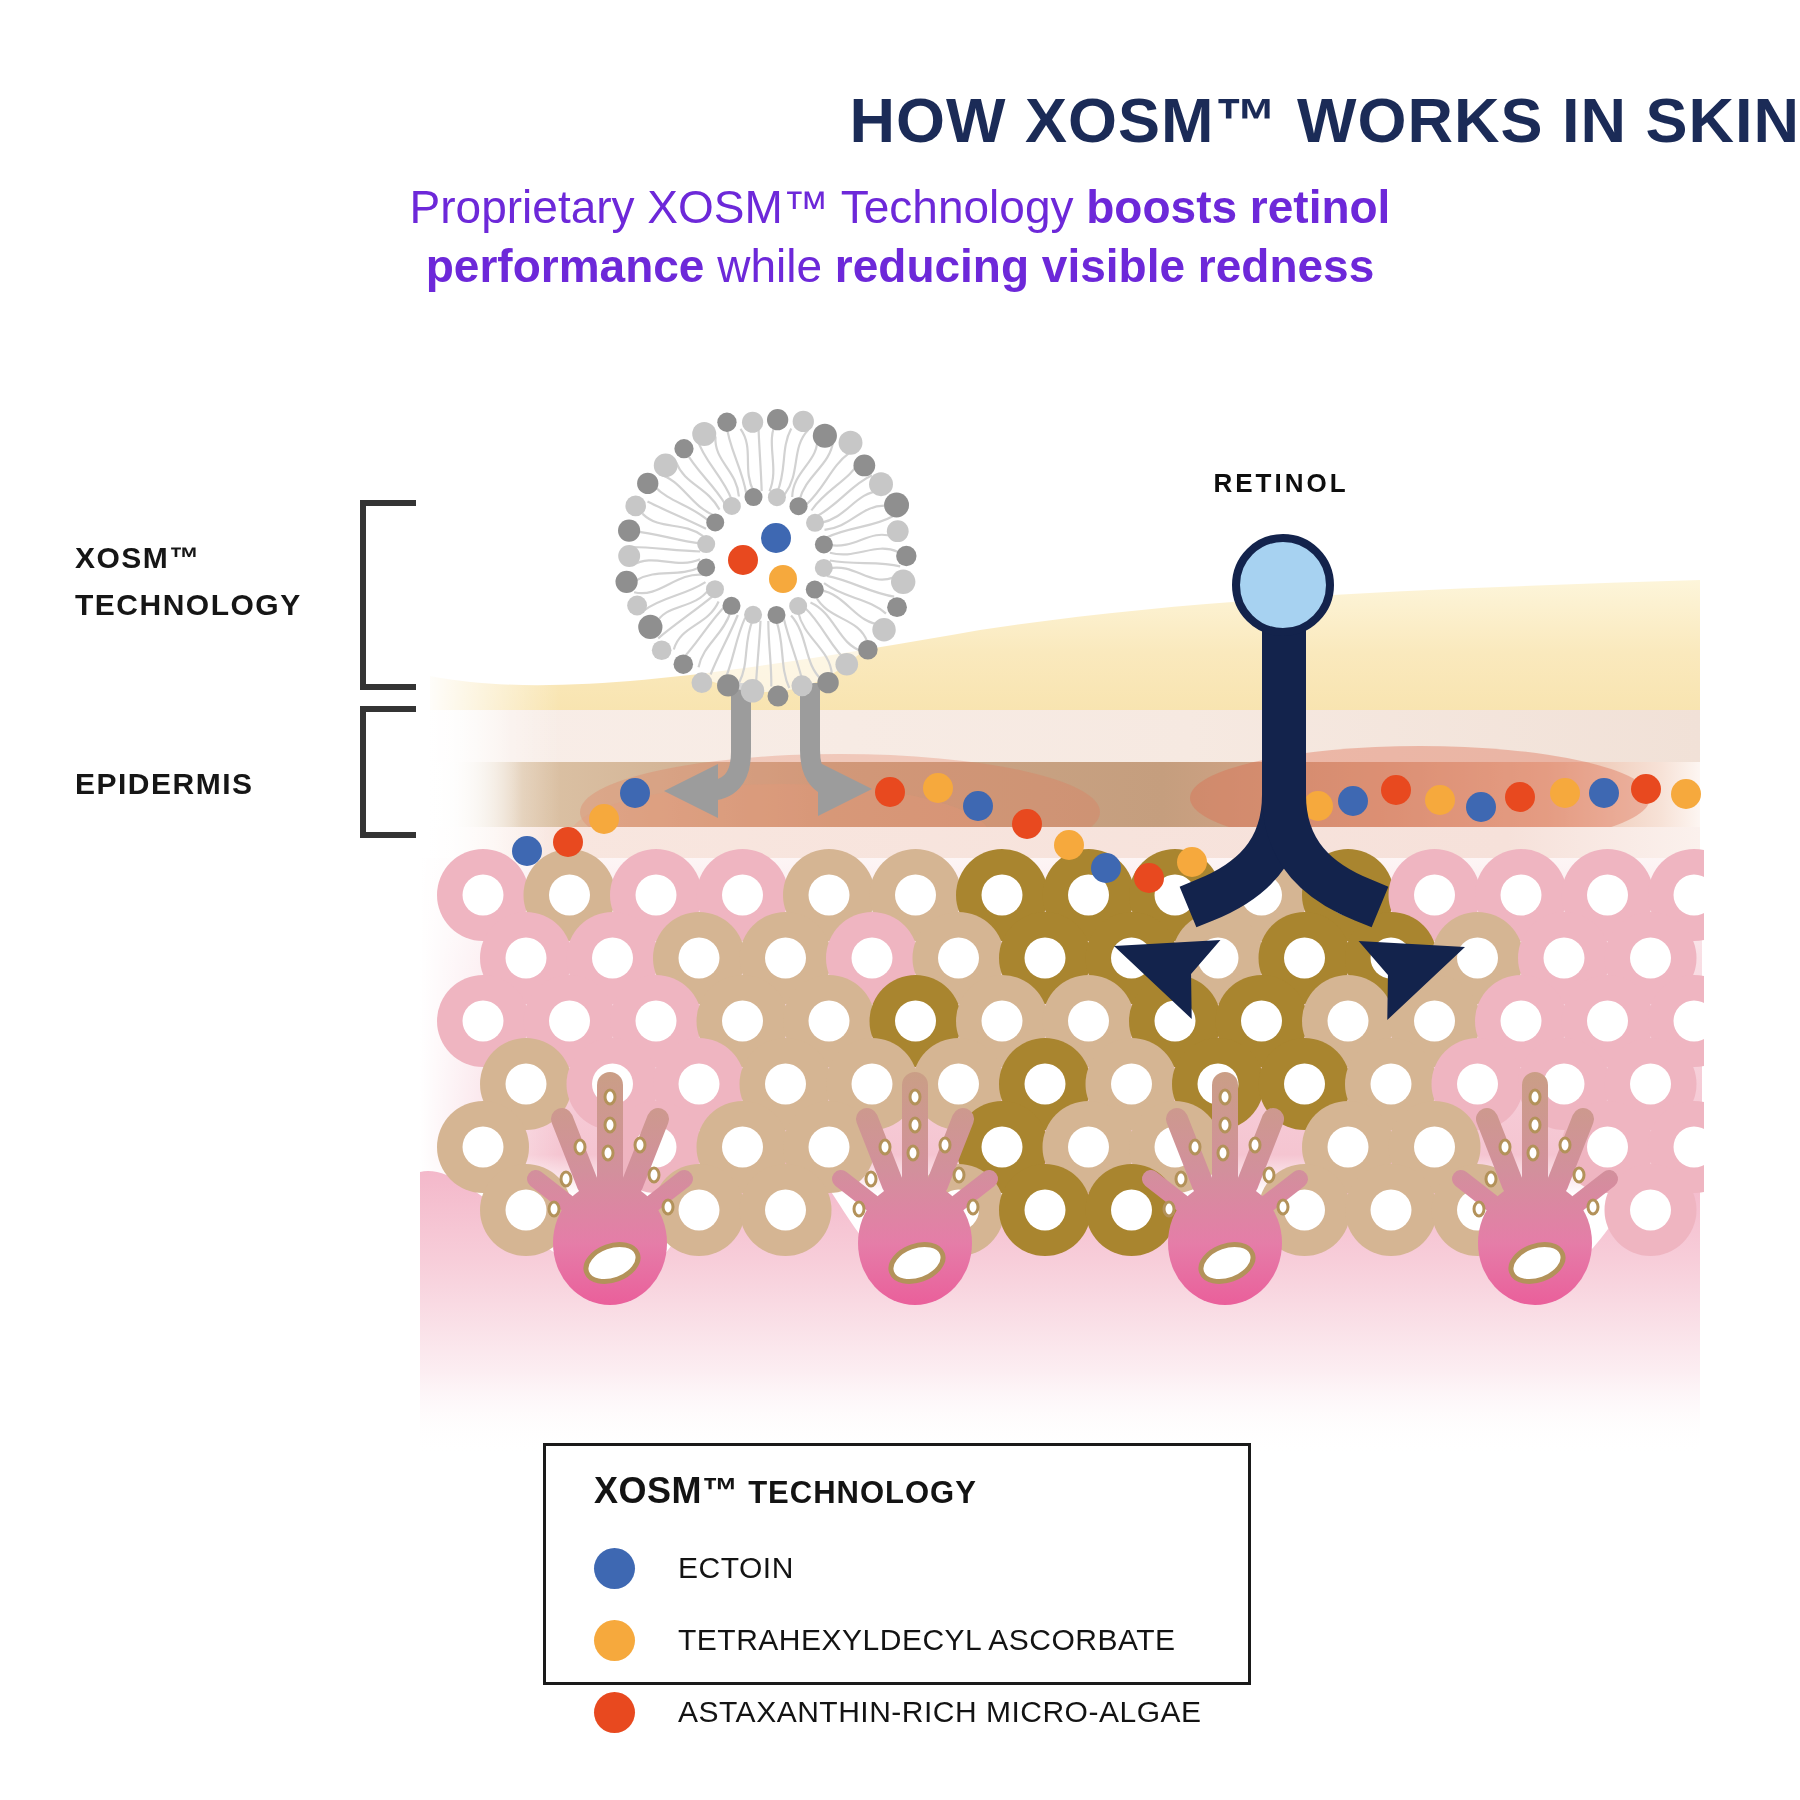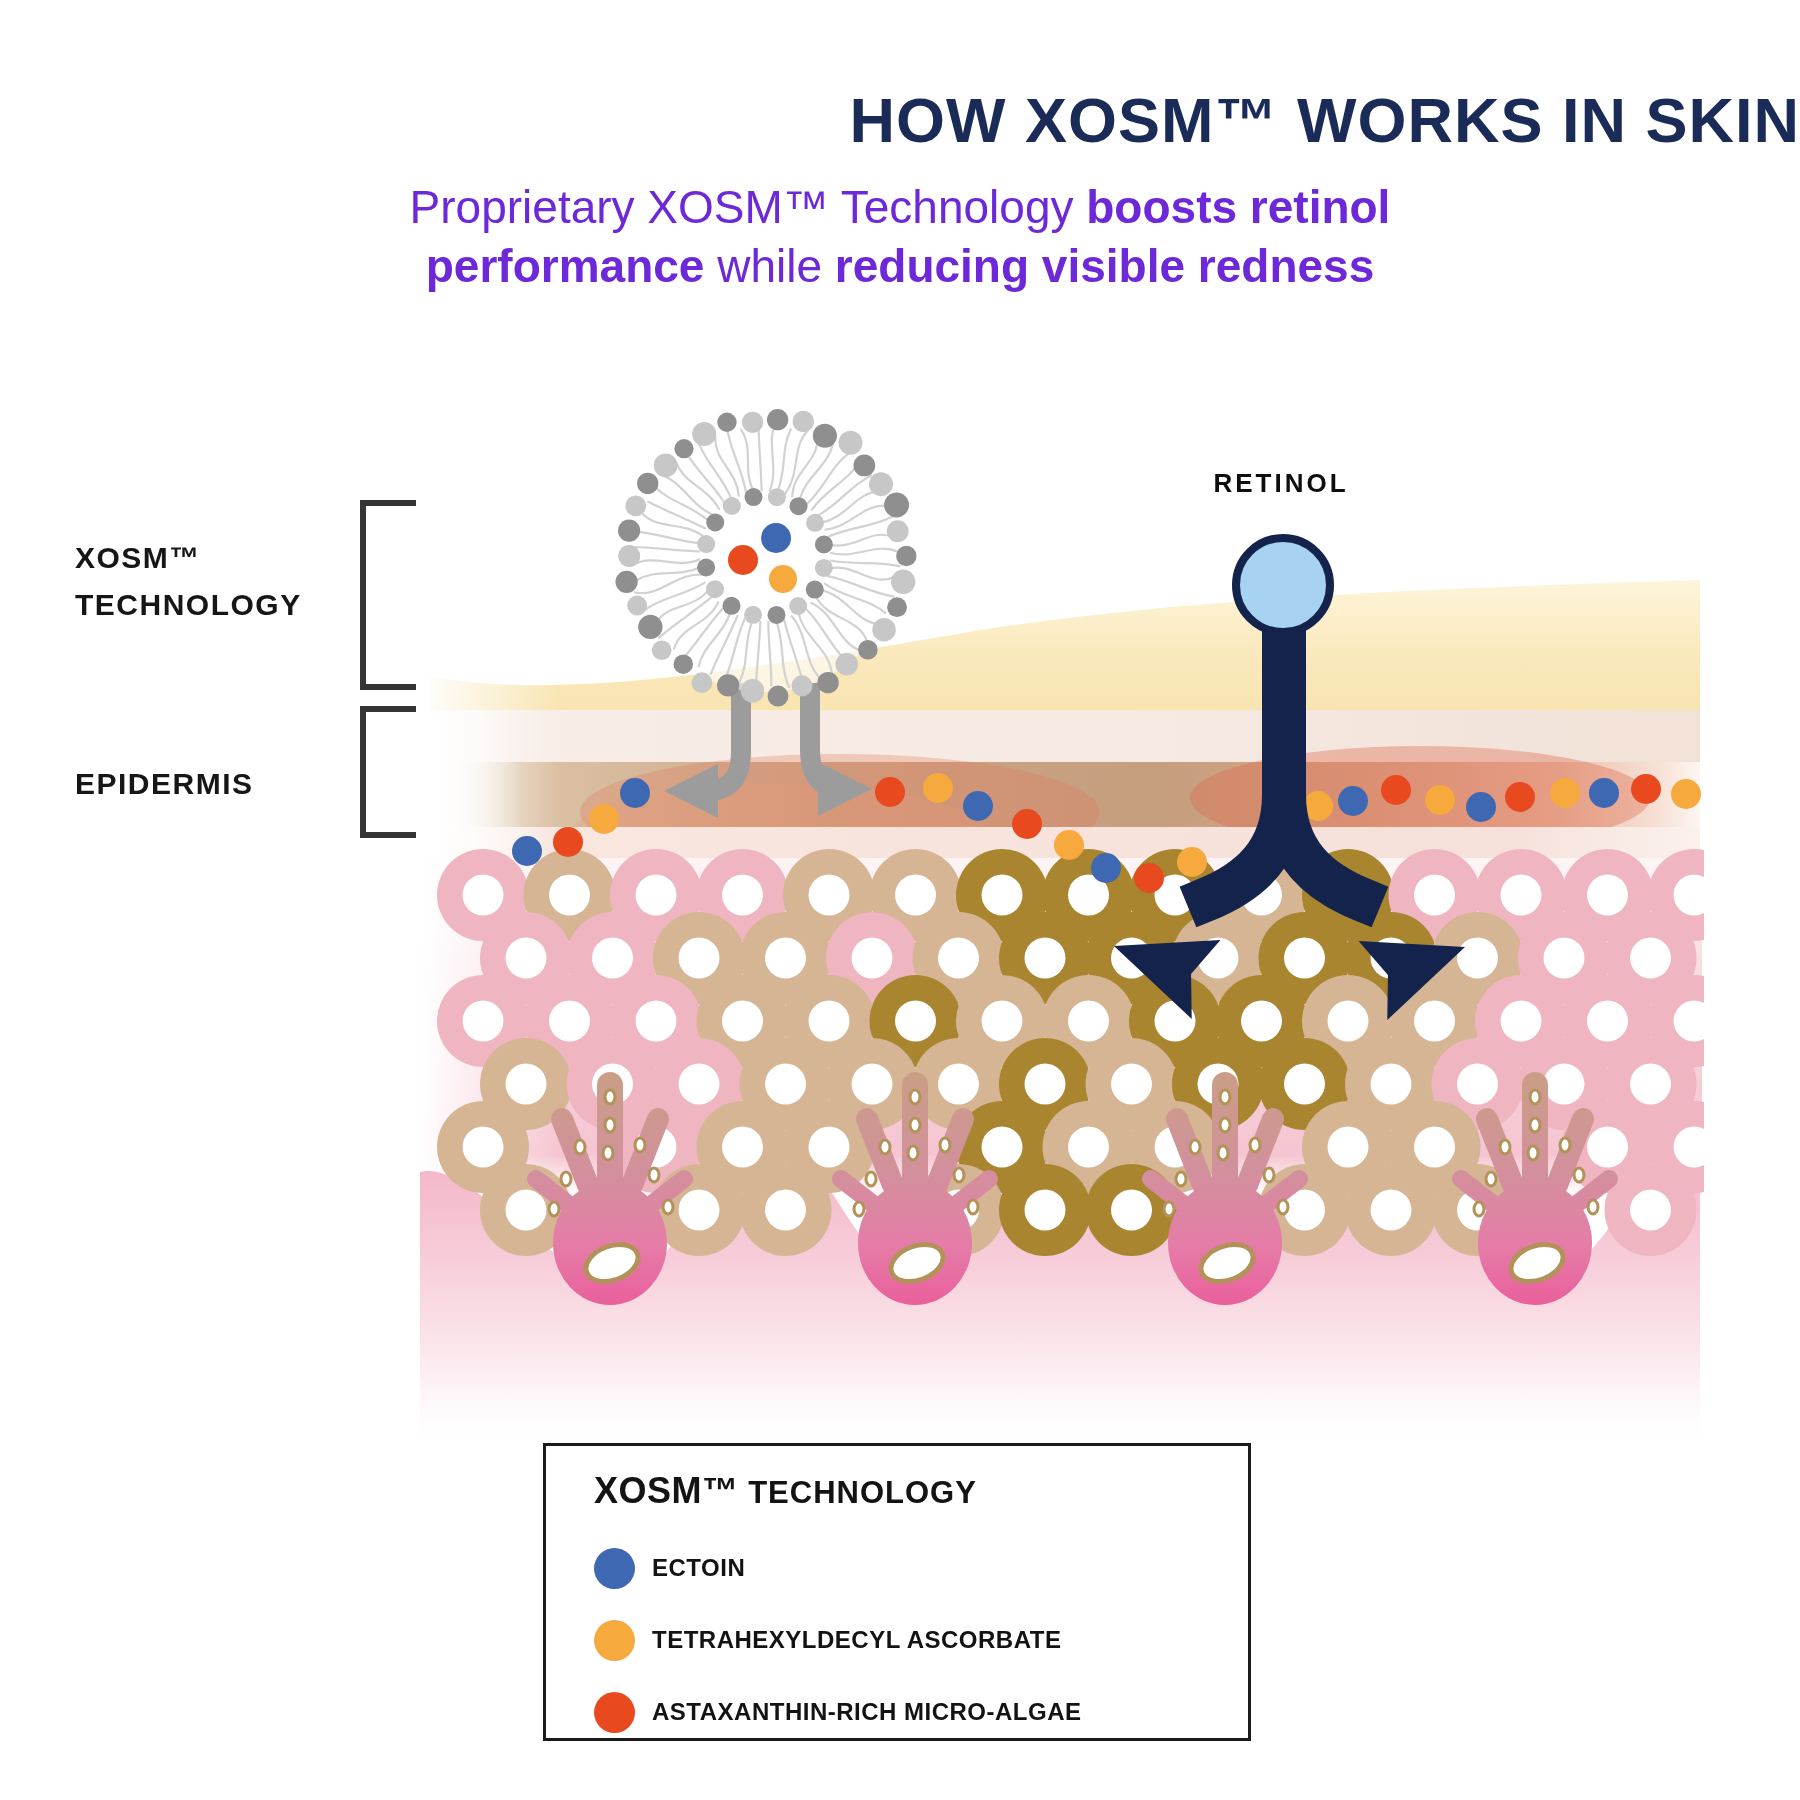--- a/index.html
+++ b/index.html
@@ -13,28 +13,28 @@
             font-size:46px;line-height:59px;font-weight:400;}
   .subtitle b{font-weight:700;}
   .side-label{color:#161616;font-weight:700;font-size:30px;letter-spacing:1.5px;line-height:47px;}
   .label-xosm{left:75px;top:534px;}
   .label-epidermis{left:75px;top:760px;}
   .bracket{border:6px solid #343434;border-right:none;width:50px;}
   .bracket1{left:360px;top:500px;height:178px;}
   .bracket2{left:360px;top:706px;height:120px;}
   .retinol-label{left:1281px;top:468px;transform:translateX(-50%);
                  color:#0e0e0e;font-weight:700;font-size:26px;letter-spacing:3px;white-space:nowrap;}
-  .legend{left:543px;top:1443px;width:708px;height:298px;border:3px solid #1a1a1a;
+  .legend{left:543px;top:1443px;width:708px;height:242px;border:3px solid #1a1a1a;
           background:#fff;box-sizing:border-box;padding:24px 0 0 48px;}
   .legend-title{font-size:36px;font-weight:700;color:#131313;letter-spacing:0.5px;}
   .legend-title .rest{font-size:31px;letter-spacing:1px;}
   .legend-items{margin-top:20px;}
   .legend-item{display:flex;align-items:center;height:72px;}
   .legend-dot{width:41px;height:41px;border-radius:50%;margin-right:17px;flex:0 0 auto;}
-  .legend-item-label{font-size:24px;font-weight:700;color:#131313;letter-spacing:0.5px;}
+  .legend-item-label{font-size:30px;font-weight:400;color:#131313;letter-spacing:0.5px;margin-left:26px;}
 </style>
 </head>
 <body>
 
 <svg id="stage" viewBox="0 0 1800 1800">
   <defs>
     <linearGradient id="gYellow" x1="0" y1="580" x2="0" y2="712" gradientUnits="userSpaceOnUse">
       <stop offset="0" stop-color="#fdf5da"></stop>
         <stop offset="0.55" stop-color="#fae9bd"></stop>
       <stop offset="1" stop-color="#f8e4b0"></stop>

